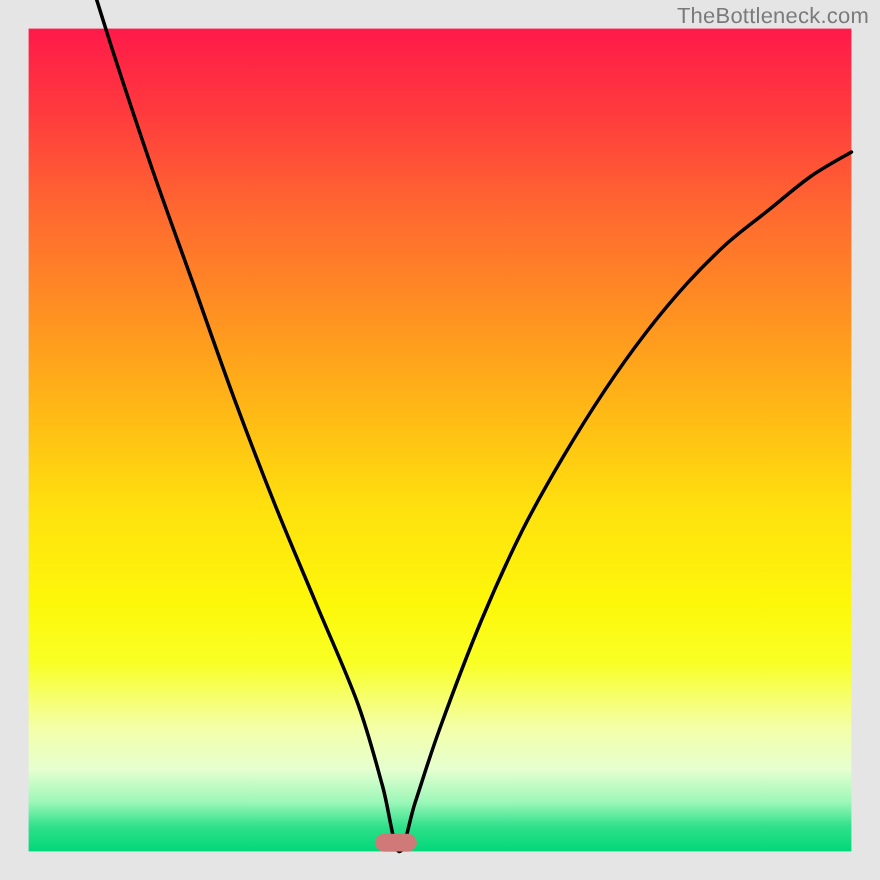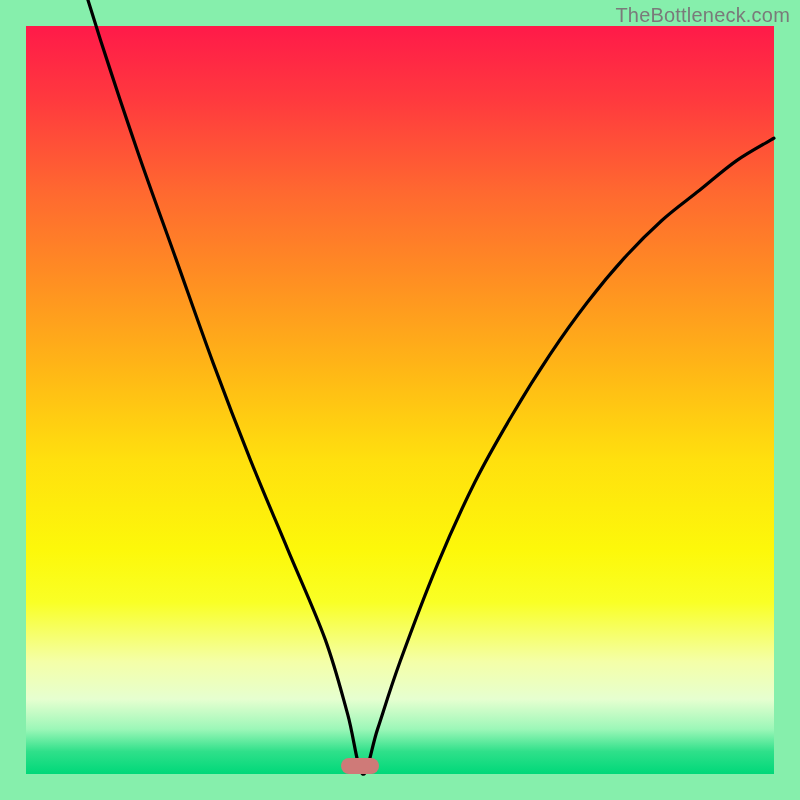--- a/index.html
+++ b/index.html
@@ -7,21 +7,21 @@
     padding: 0;
     width: 800px;
     height: 800px;
     background: #000;
     overflow: hidden;
     font-family: Arial, Helvetica, sans-serif;
   }
   .frame {
     position: absolute;
     inset: 0;
-    background: #86efac;
+    background: #e5e5e5;
   }
   .plot-area {
     position: absolute;
     left: 26px;
     top: 26px;
     width: 748px;
     height: 748px;
     
     background: linear-gradient(to bottom,
       #ff1a49 0%,

